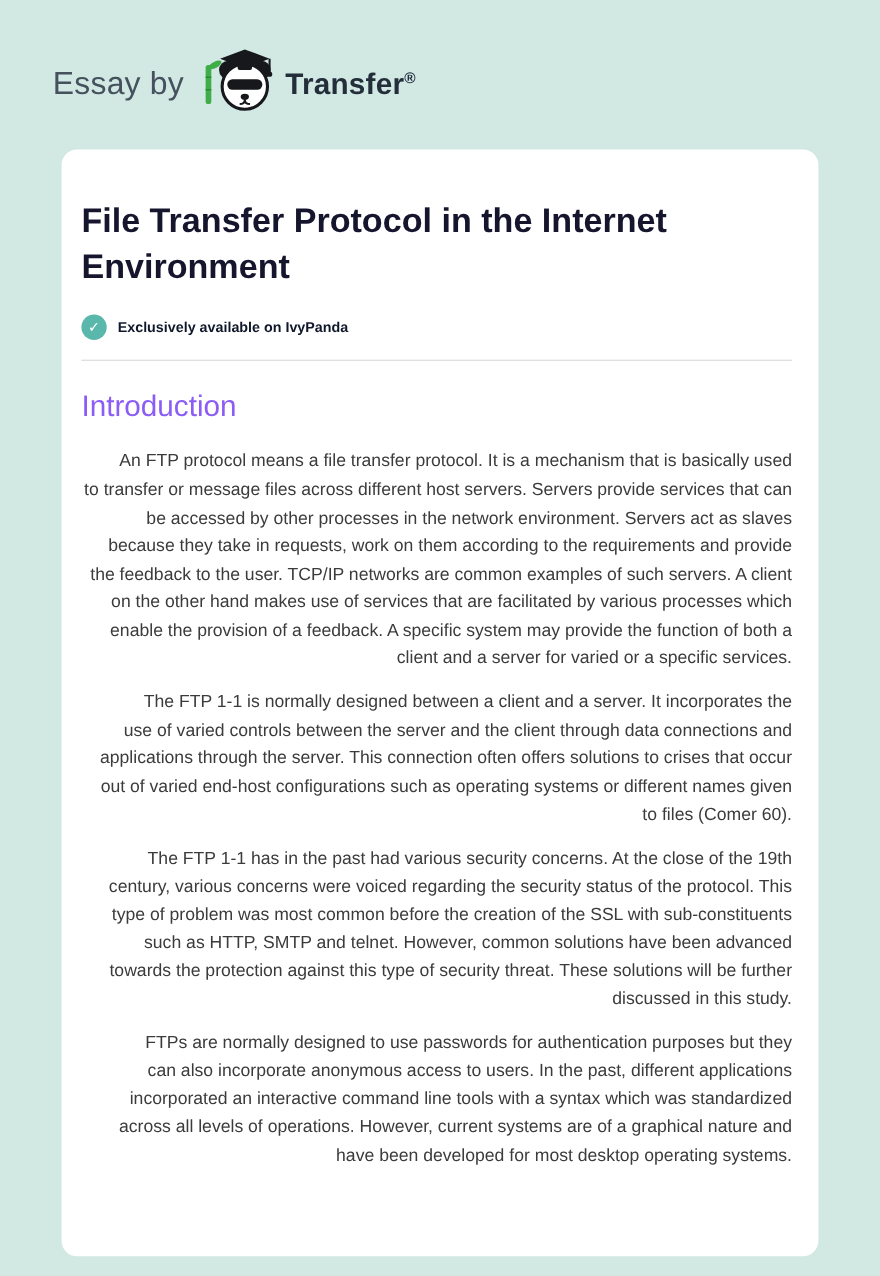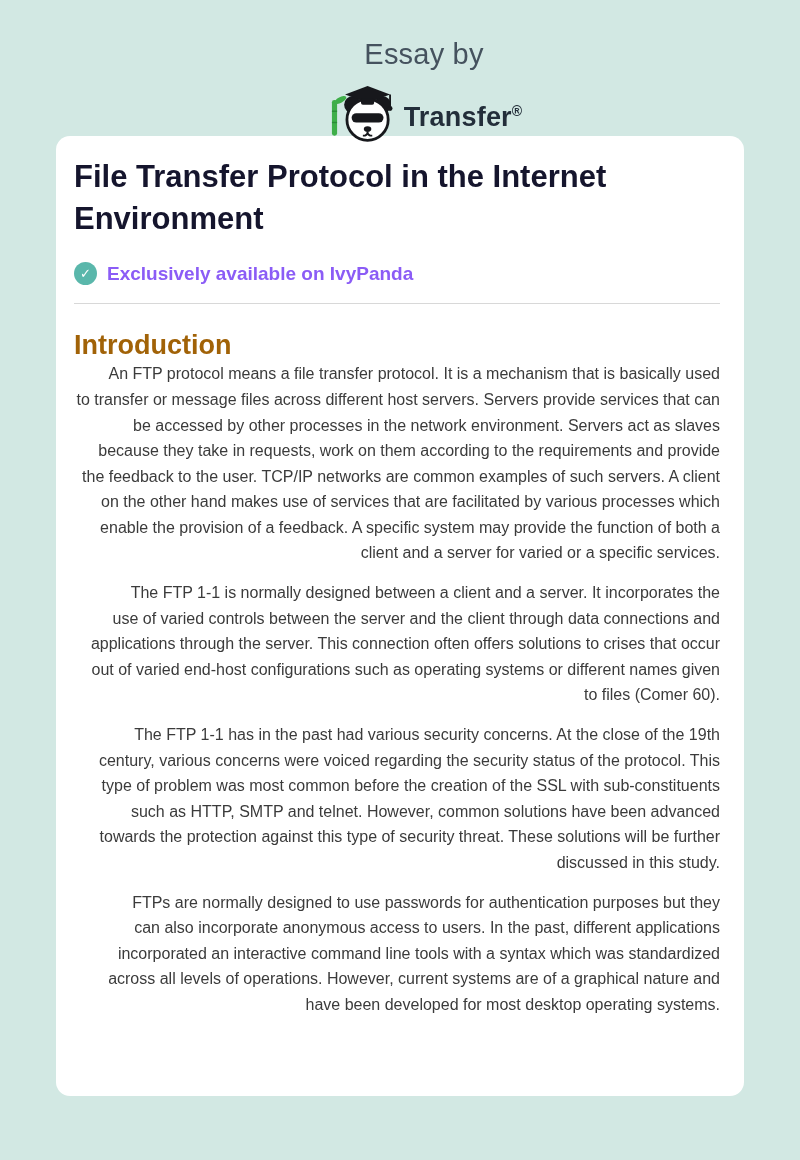--- a/index.html
+++ b/index.html
@@ -16,21 +16,20 @@
     padding: 38px 0 40px 0;
   }
   
   .header {
     display: flex;
     align-items: center;
     gap: 14px;
     padding-left: 48px;
     height: 76px;
     margin-bottom: 22px;
-    flex-direction: column;
   }
   .essay-by {
     font-size: 29px;
     color: #45525e;
     letter-spacing: 0.2px;
   }
   .logo-wrap {
     display: flex;
     align-items: center;
     gap: 8px;
@@ -44,21 +43,21 @@
   .brand sup {
     font-size: 14px;
     font-weight: 700;
     vertical-align: super;
   }
   
   .card {
     background: #ffffff;
     border-radius: 14px;
     margin: 0 56px;
-    padding: 20px 24px 78px 18px;
+    padding: 44px 24px 78px 18px;
   }
   .card-title {
     font-size: 31px;
     line-height: 1.36;
     font-weight: 700;
     color: #15152d;
     margin-bottom: 22px;
   }
   .badge {
     display: flex;
@@ -73,33 +72,34 @@
     background: #5ab7ab;
     color: #ffffff;
     font-size: 13px;
     font-weight: 700;
     display: flex;
     align-items: center;
     justify-content: center;
     flex: 0 0 auto;
   }
   .badge-label {
-    font-size: 19px;
+    font-size: 13px;
     font-weight: 700;
-    color: #8b5cf6;
+    color: #0f172a;
   }
   .divider {
     border: none;
     border-top: 1px solid #d8d8d8;
     margin: 0 0 26px 0;
   }
   .section-heading {
     font-size: 27px;
-    font-weight: 700;
-    color: #a16207;
+    font-weight: 400;
+    color: #8b5cf6;
+    margin-bottom: 22px;
   }
   .body-copy p {
     font-size: 16px;
     line-height: 1.6;
     color: #3b3b3b;
     text-indent: 33px;
     margin-bottom: 14px;
     text-align: right;
   }
   .body-copy p:last-child { margin-bottom: 0; }

